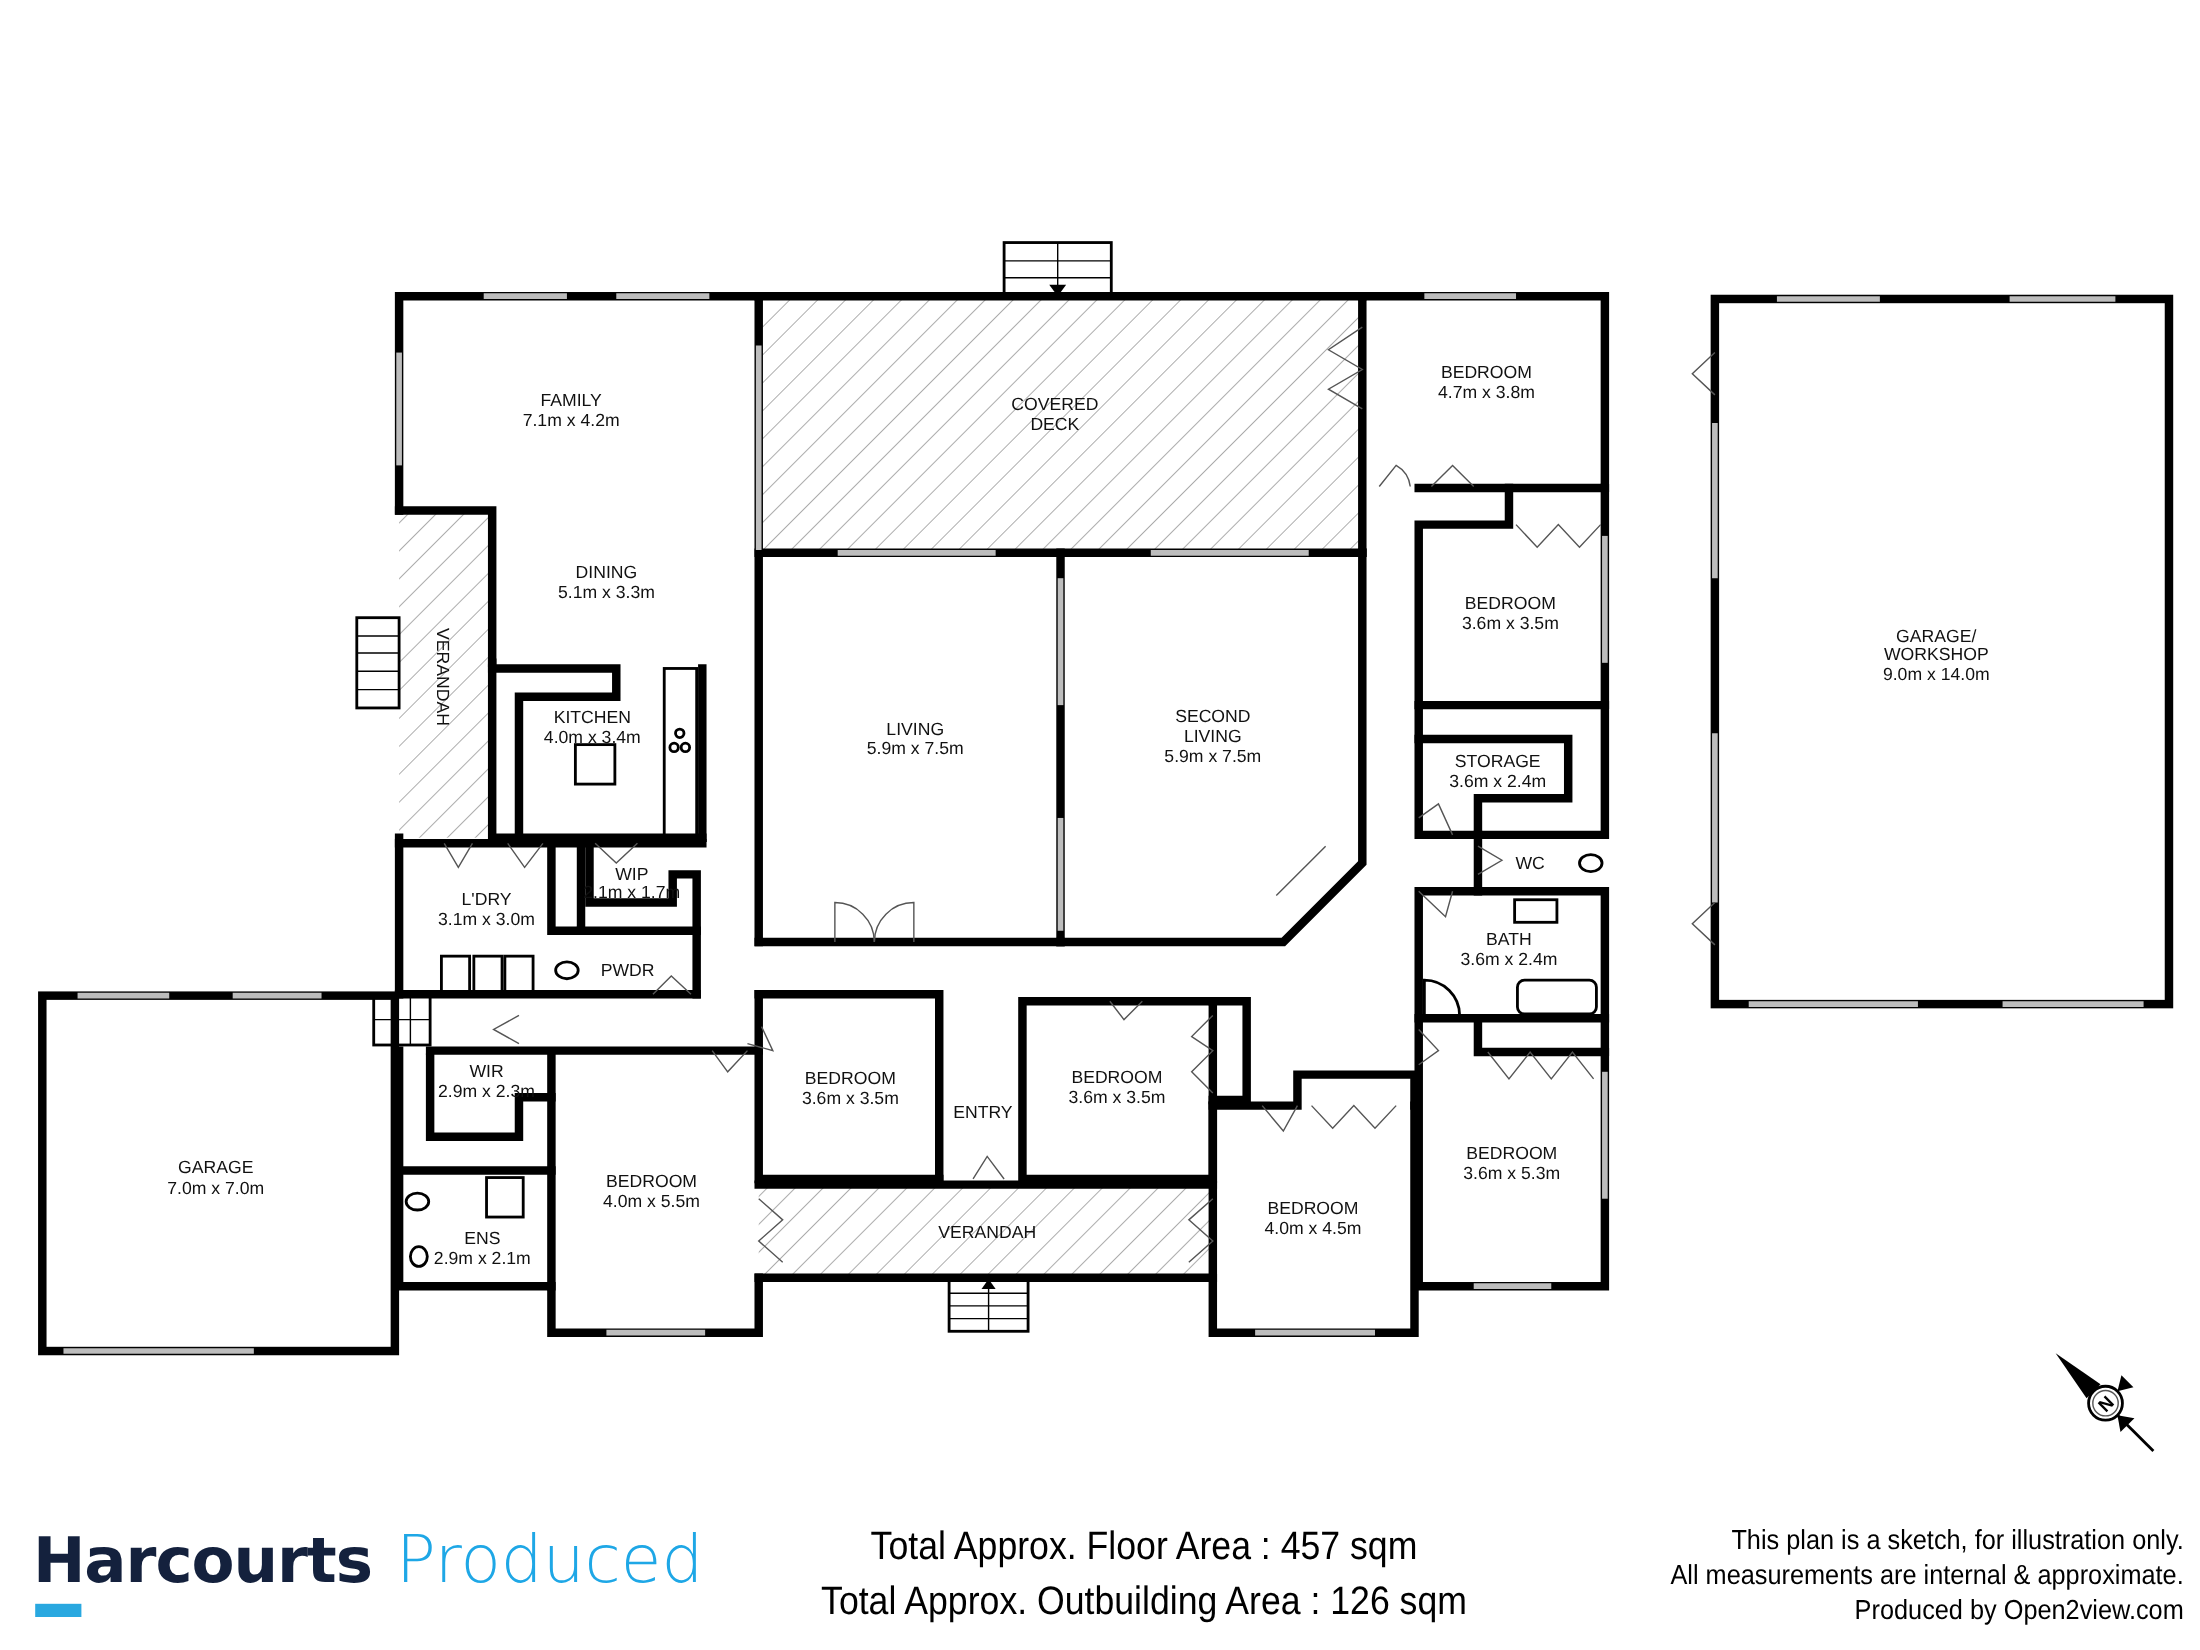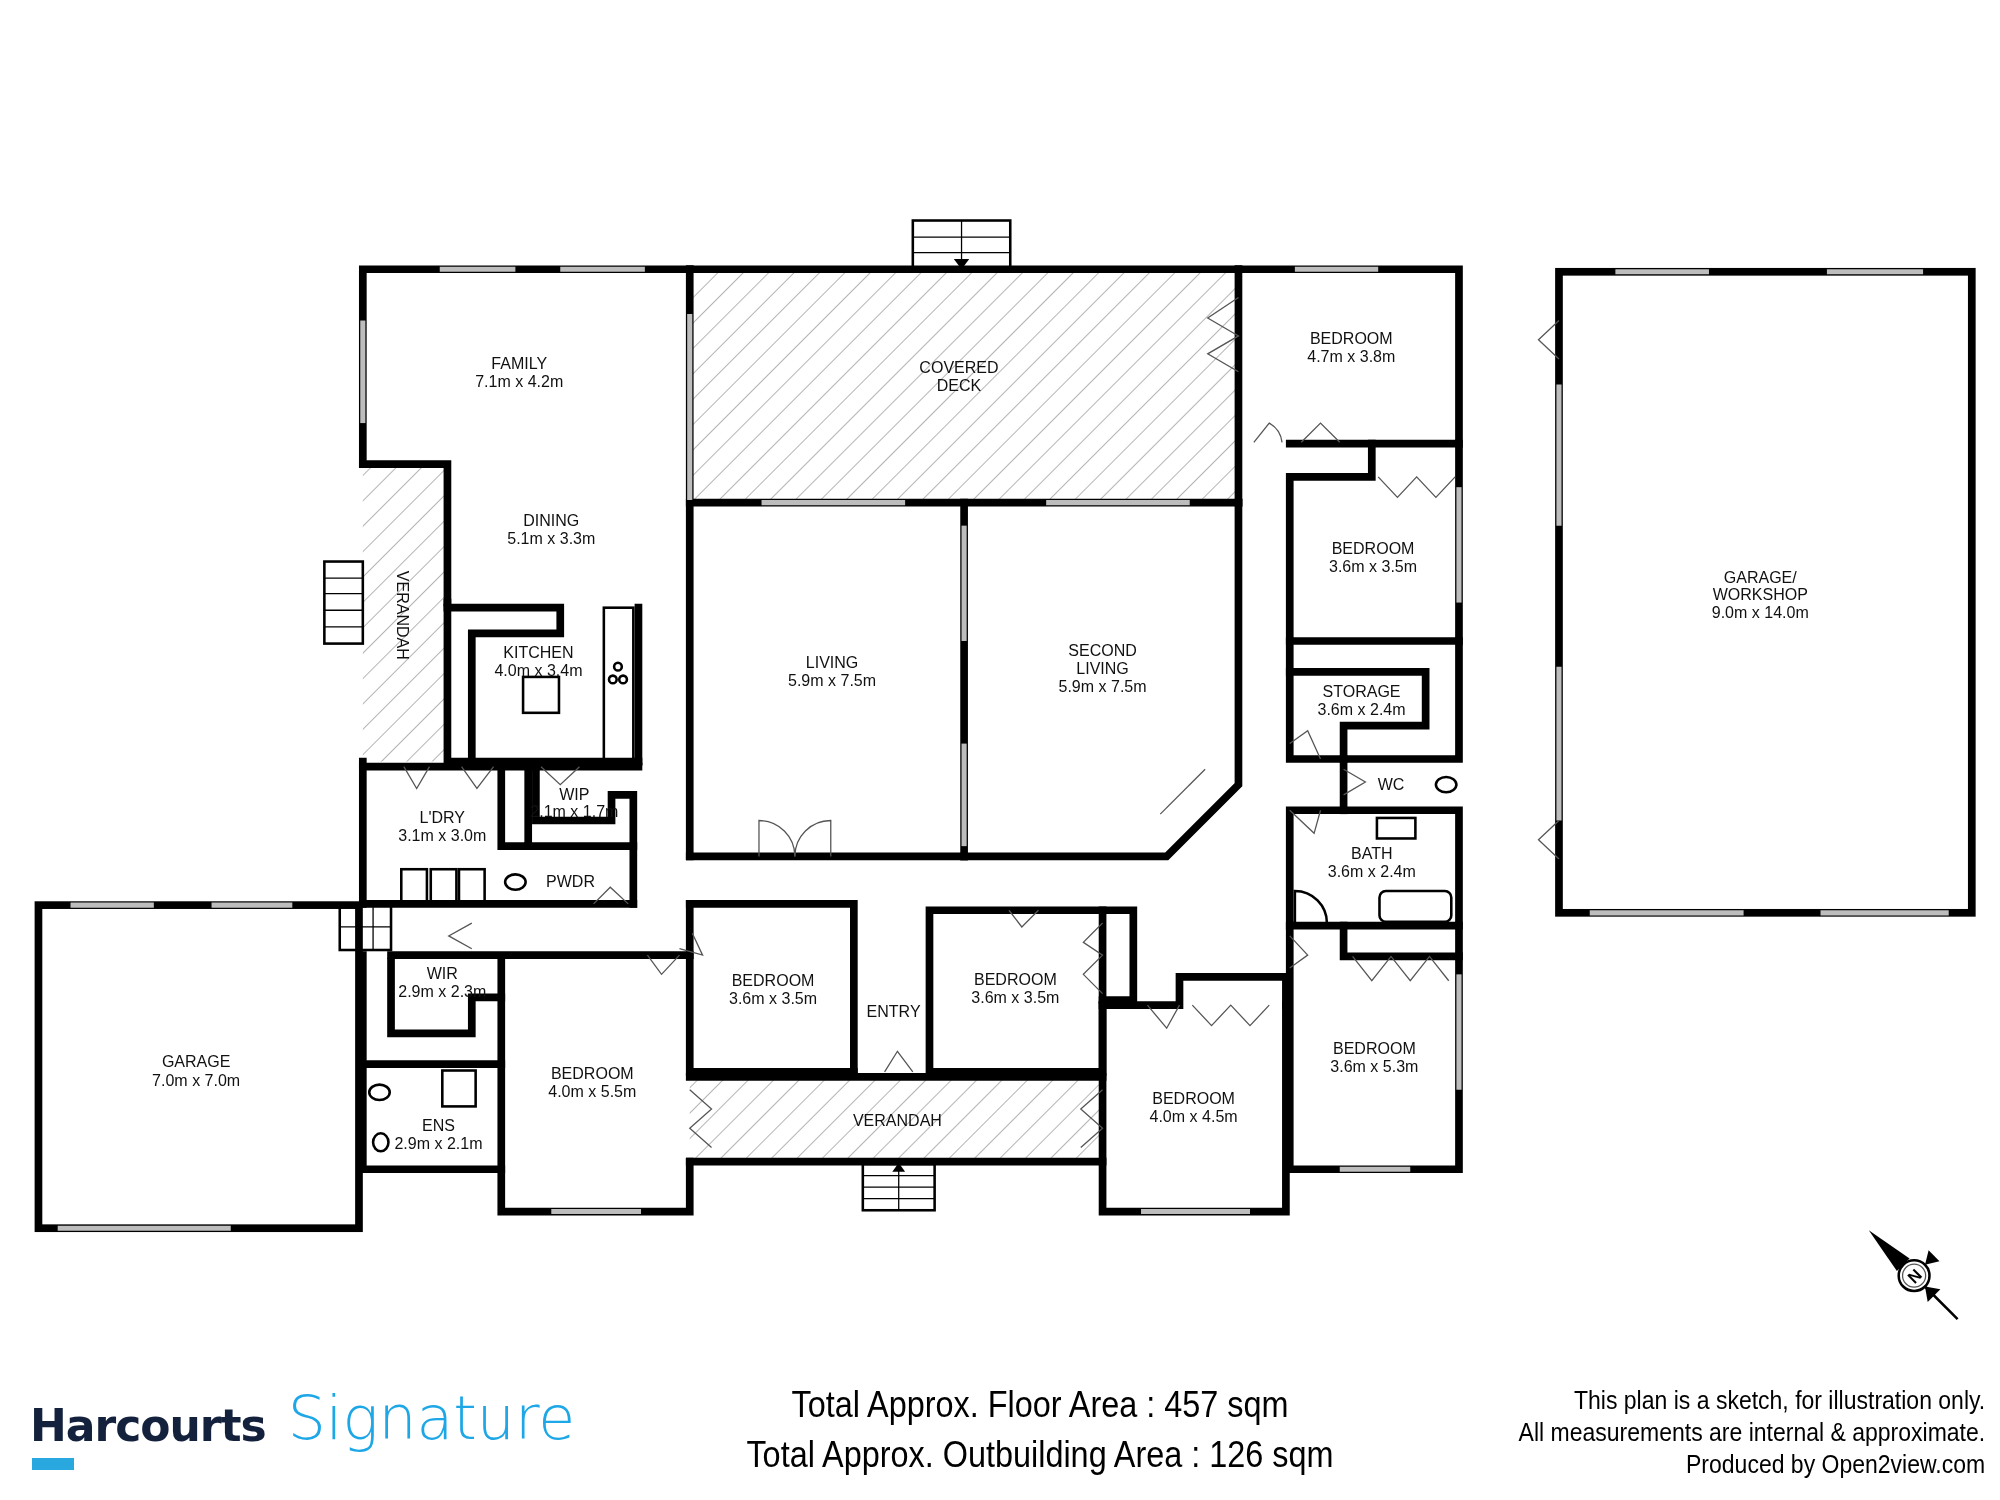--- a/index.html
+++ b/index.html
@@ -4,21 +4,21 @@
 <style>
   html, body { margin:0; padding:0; background:#ffffff; }
   body { width:2000px; height:1500px; position:relative; overflow:hidden; font-family:"Liberation Sans", sans-serif; }
   #plan { position:absolute; left:0; top:0; width:2000px; height:1500px; }
   .wall { fill:none; stroke:#000; stroke-width:6; stroke-linecap:square; }
   .thin { fill:none; stroke:#000; stroke-width:2; }
   .win { stroke:#bdbdbd; stroke-width:4; }
   .door { fill:none; stroke:#555; stroke-width:1; }
   .lbl { font-family:"Liberation Sans", sans-serif; font-size:12.5px; fill:#111; text-anchor:middle; }
   .footer-brand { position:absolute; left:30px; top:1388px; display:flex; align-items:flex-end; }
-  .brand-main { font-family:"DejaVu Sans", sans-serif; font-weight:bold; font-size:44px; color:#14213d; letter-spacing:-1px; position:relative; line-height:1; }
+  .brand-main { font-family:"DejaVu Sans", sans-serif; font-weight:bold; font-size:57px; color:#14213d; letter-spacing:-1px; position:relative; line-height:1; }
   .brand-main .bar { position:absolute; left:2px; bottom:-22px; width:42px; height:12px; background:#29a8e0; }
   .brand-sub { font-family:"DejaVu Sans", sans-serif; font-weight:200; font-size:60px; color:#1ea7e6; margin-left:22px; line-height:1; }
   .totals { position:absolute; left:700px; top:1380px; width:680px; text-align:center; font-family:"Liberation Sans", sans-serif; font-size:36px; color:#000; line-height:50px; transform:scaleX(0.9); transform-origin:center; }
   .disclaimer { position:absolute; right:15px; top:1384px; text-align:right; font-family:"Liberation Sans", sans-serif; font-size:25px; color:#000; line-height:32px; transform:scaleX(0.92); transform-origin:right; }
 </style>
 </head>
 <body>
 
 <svg id="plan" viewBox="0 0 1560 1170" xmlns="http://www.w3.org/2000/svg">
   <defs>
@@ -249,21 +249,21 @@
     <polygon points="12,0 22,-6 22,6" fill="#000"></polygon>
     <line x1="0" y1="12" x2="0" y2="48" stroke="#000" stroke-width="2"></line>
     <circle cx="0" cy="0" r="12" fill="#fff" stroke="#000" stroke-width="2"></circle>
     <circle cx="0" cy="0" r="9" fill="none" stroke="#555" stroke-width="1"></circle>
     <text x="0" y="5" text-anchor="middle" font-family="Liberation Sans, sans-serif" font-weight="bold" font-size="13" fill="#000">N</text>
   </g>
 </svg>
 
 <div class="footer-brand">
   <div class="brand-main"><span>Harcourts</span><span class="bar"></span></div>
-  <div class="brand-sub">Signature</div>
+  <div class="brand-sub">Produced</div>
 </div>
 
 <div class="totals">
   <div>Total Approx. Floor Area : 457 sqm</div>
   <div>Total Approx. Outbuilding Area : 126 sqm</div>
 </div>
 
 <div class="disclaimer">
   <div>This plan is a sketch, for illustration only.</div>
   <div>All measurements are internal &amp; approximate.</div>

